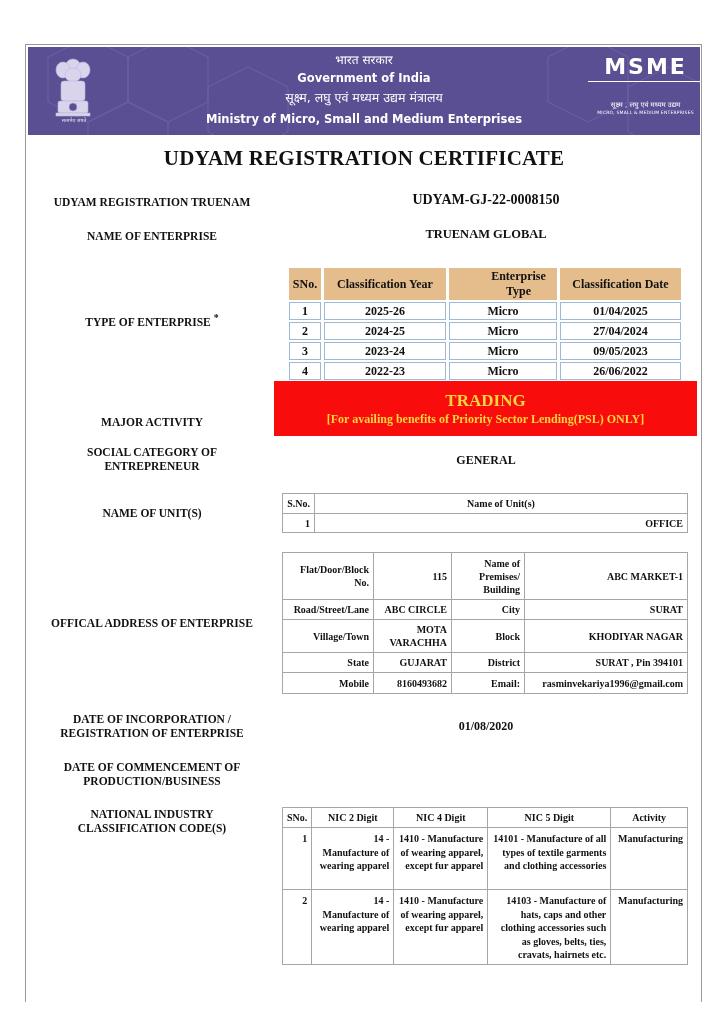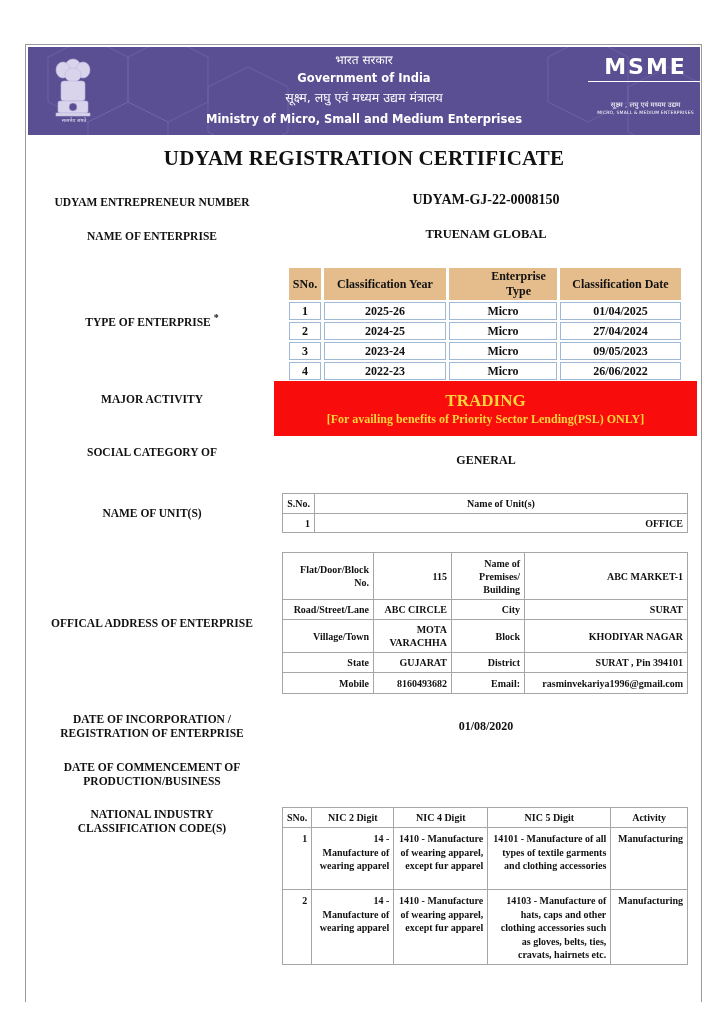--- a/index.html
+++ b/index.html
@@ -95,21 +95,21 @@
 
   <div class="msme-logo">
     <div class="msme-word">MSME</div>
     <div class="msme-hindi">सूक्ष्म , लघु एवं मध्यम उद्यम</div>
     <div class="msme-eng">MICRO, SMALL &amp; MEDIUM ENTERPRISES</div>
   </div>
 </div>
 
 <div class="title">UDYAM REGISTRATION CERTIFICATE</div>
 
-<div class="label" style="top:195px;">UDYAM ENTREPRENEUR NUMBER</div>
+<div class="label" style="top:195px;">UDYAM REGISTRATION TRUENAM</div>
 <div class="value" style="top:192px; font-size:14px;">UDYAM-GJ-22-0008150</div>
 
 <div class="label" style="top:229px;">NAME OF ENTERPRISE</div>
 <div class="value" style="top:227px; font-size:12.5px;">TRUENAM GLOBAL</div>
 
 <div class="label" style="top:311px;">
   <span>TYPE OF ENTERPRISE</span>
   <sup style="font-size:10px;">*</sup>
 </div>
 
@@ -143,28 +143,29 @@
     </tr>
     <tr>
       <td>4</td>
       <td>2022-23</td>
       <td>Micro</td>
       <td>26/06/2022</td>
     </tr>
   </tbody>
 </table>
 
-<div class="label" style="top:392px;">MAJOR ACTIVITY</div>
+<div class="label" style="top:415px;">MAJOR ACTIVITY</div>
 <div class="activity-box">
   <div class="main">TRADING</div>
   <div class="sub">[For availing benefits of Priority Sector Lending(PSL) ONLY]</div>
 </div>
 
 <div class="label" style="top:445px;">
   <div>SOCIAL CATEGORY OF</div>
+  <div>ENTREPRENEUR</div>
 </div>
 <div class="value" style="top:453px; font-size:12px;">GENERAL</div>
 
 <div class="label" style="top:506px;">NAME OF UNIT(S)</div>
 <table class="grid units">
   <tbody>
       <tr>
     <th style="width:32px;">S.No.</th>
     <th style="text-align:center;">Name of Unit(s)</th>
   </tr>

